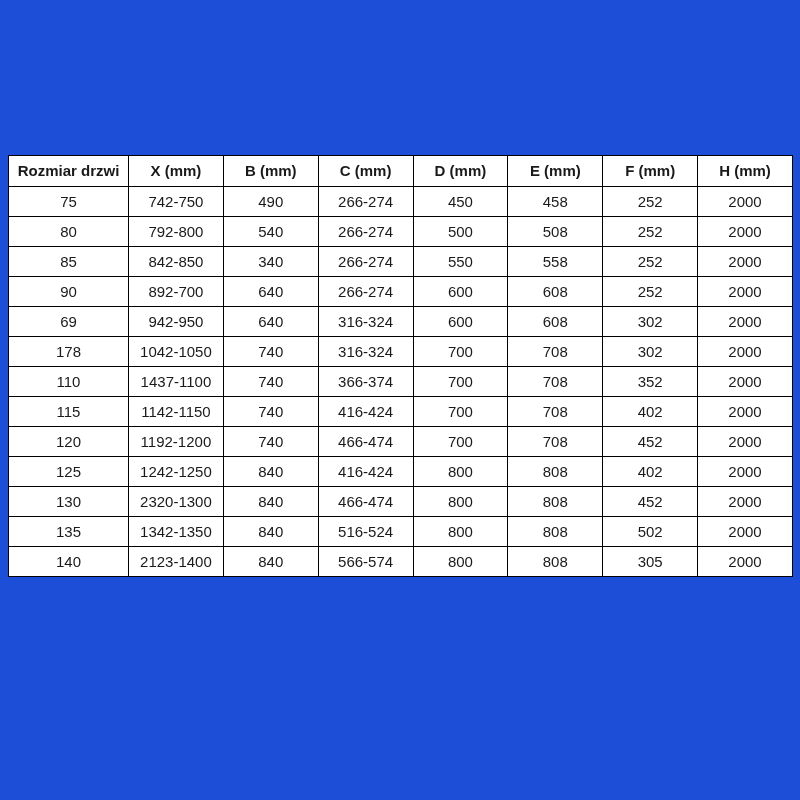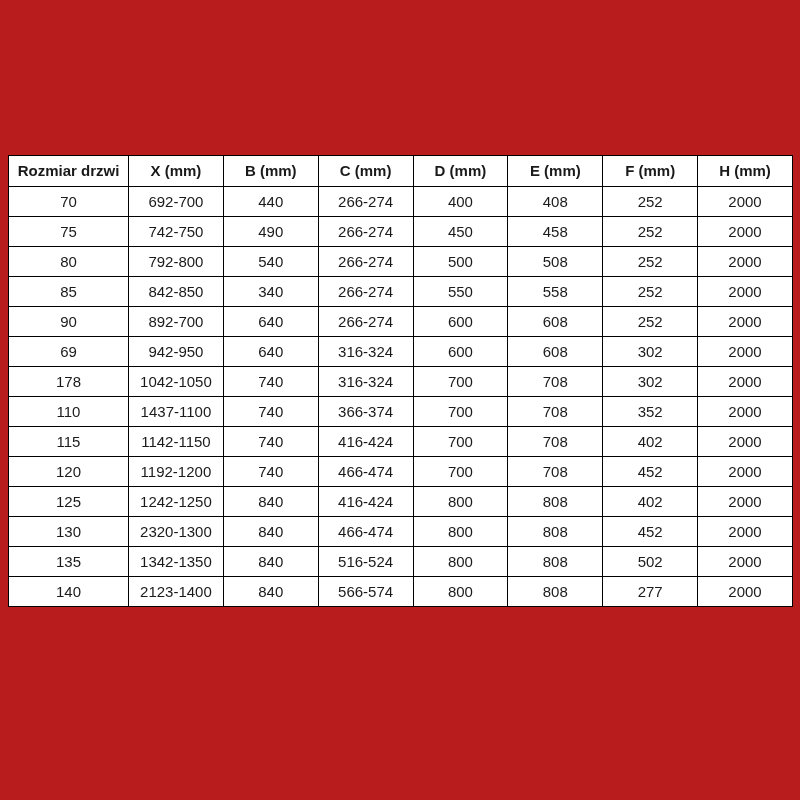--- a/index.html
+++ b/index.html
@@ -7,21 +7,21 @@
     padding: 0;
     width: 800px;
     height: 800px;
     background: #ffffff;
     font-family: "Liberation Sans", sans-serif;
   }
   .page {
     position: relative;
     width: 800px;
     height: 800px;
-    background: #b91c1c;
+    background: #1d4ed8;
     overflow: hidden;
   }
   table.size-table {
     position: absolute;
     left: 8px;
     top: 155px;
     width: 785px;
     border-collapse: collapse;
     table-layout: fixed;
     color: #1a1a1a;
@@ -73,30 +73,20 @@
         <th>B (mm)</th>
         <th>C (mm)</th>
         <th>D (mm)</th>
         <th>E (mm)</th>
         <th>F (mm)</th>
         <th>H (mm)</th>
       </tr>
     </thead>
     <tbody>
         <tr>
-          <td>70</td>
-          <td>692-700</td>
-          <td>440</td>
-          <td>266-274</td>
-          <td>400</td>
-          <td>408</td>
-          <td>252</td>
-          <td>2000</td>
-        </tr>
-        <tr>
           <td>75</td>
           <td>742-750</td>
           <td>490</td>
           <td>266-274</td>
           <td>450</td>
           <td>458</td>
           <td>252</td>
           <td>2000</td>
         </tr>
         <tr>
@@ -209,19 +199,19 @@
           <td>502</td>
           <td>2000</td>
         </tr>
         <tr>
           <td>140</td>
           <td>2123-1400</td>
           <td>840</td>
           <td>566-574</td>
           <td>800</td>
           <td>808</td>
-          <td>277</td>
+          <td>305</td>
           <td>2000</td>
         </tr>
       </tbody>
   </table>
 
 </div>
 
 </body></html>

